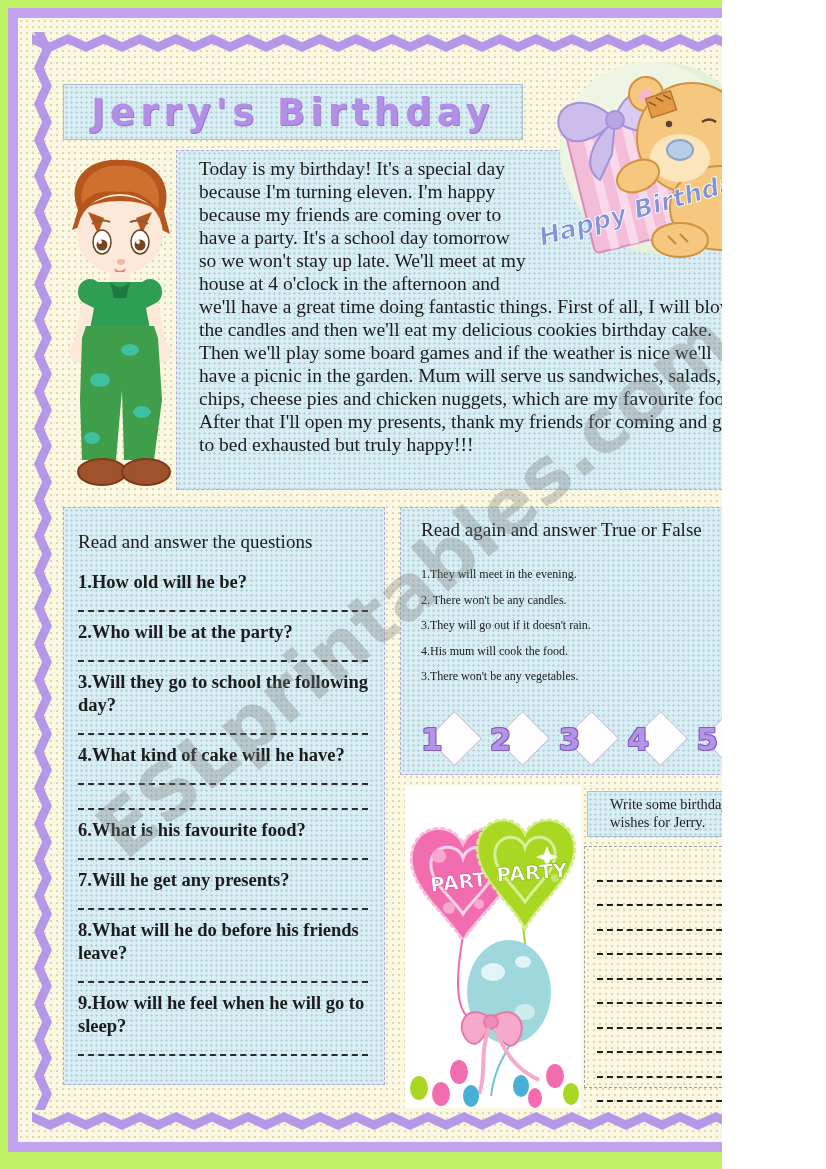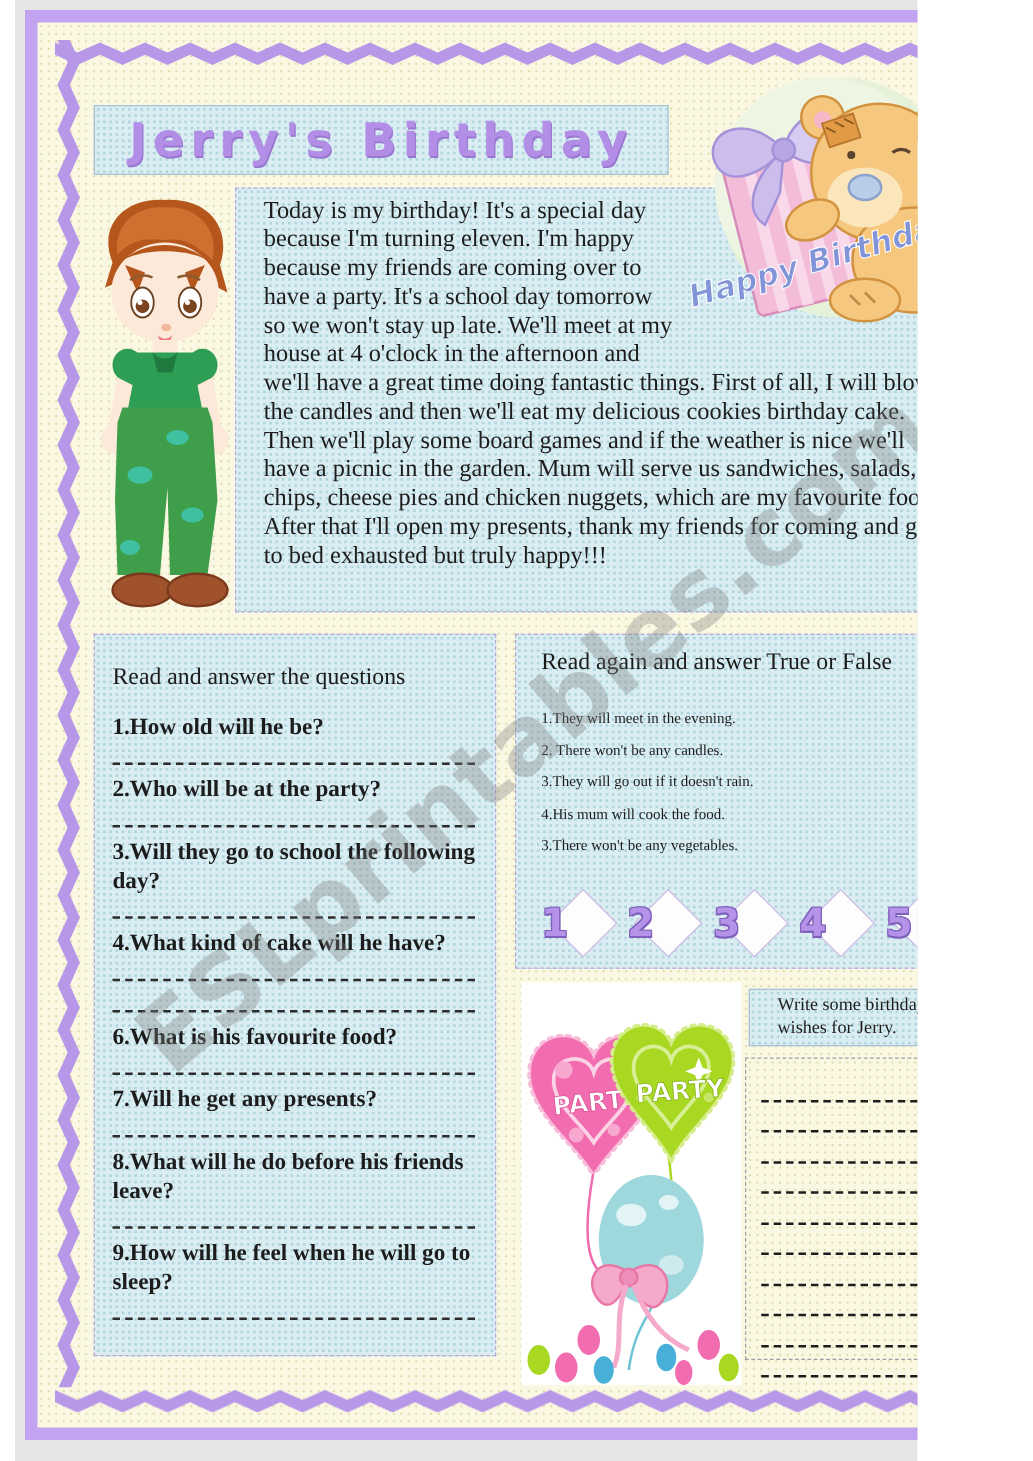--- a/index.html
+++ b/index.html
@@ -1,17 +1,17 @@
 <!DOCTYPE html>
 <html><head>
 <meta charset="utf-8">
 <style>
   html,body{margin:0;padding:0;background:#ffffff;}
-  #page{position:relative;width:722px;height:1169px;background:#e5e5e5;overflow:hidden;
-        font-family:"Liberation Serif",serif;color:#1c1c1c;margin-left:12px;}
+  #page{position:relative;width:722px;height:1169px;background:#bef264;overflow:hidden;
+        font-family:"Liberation Serif",serif;color:#1c1c1c;}
   
   .frame{position:absolute;left:8px;top:8px;width:790px;height:1124px;
          border:10px solid #c2a3ef;background:#faf8e2;
          background-image:radial-gradient(#ded9ab 1px, transparent 1.2px);
          background-size:6px 6px;}
   
   .zz{position:absolute;z-index:1;}
   .zz-top{left:32px;top:32px;width:762px;height:20px;}
   .zz-bottom{left:32px;top:1110px;width:762px;height:20px;}
   .zz-left{left:32px;top:32px;width:20px;height:1078px;}

